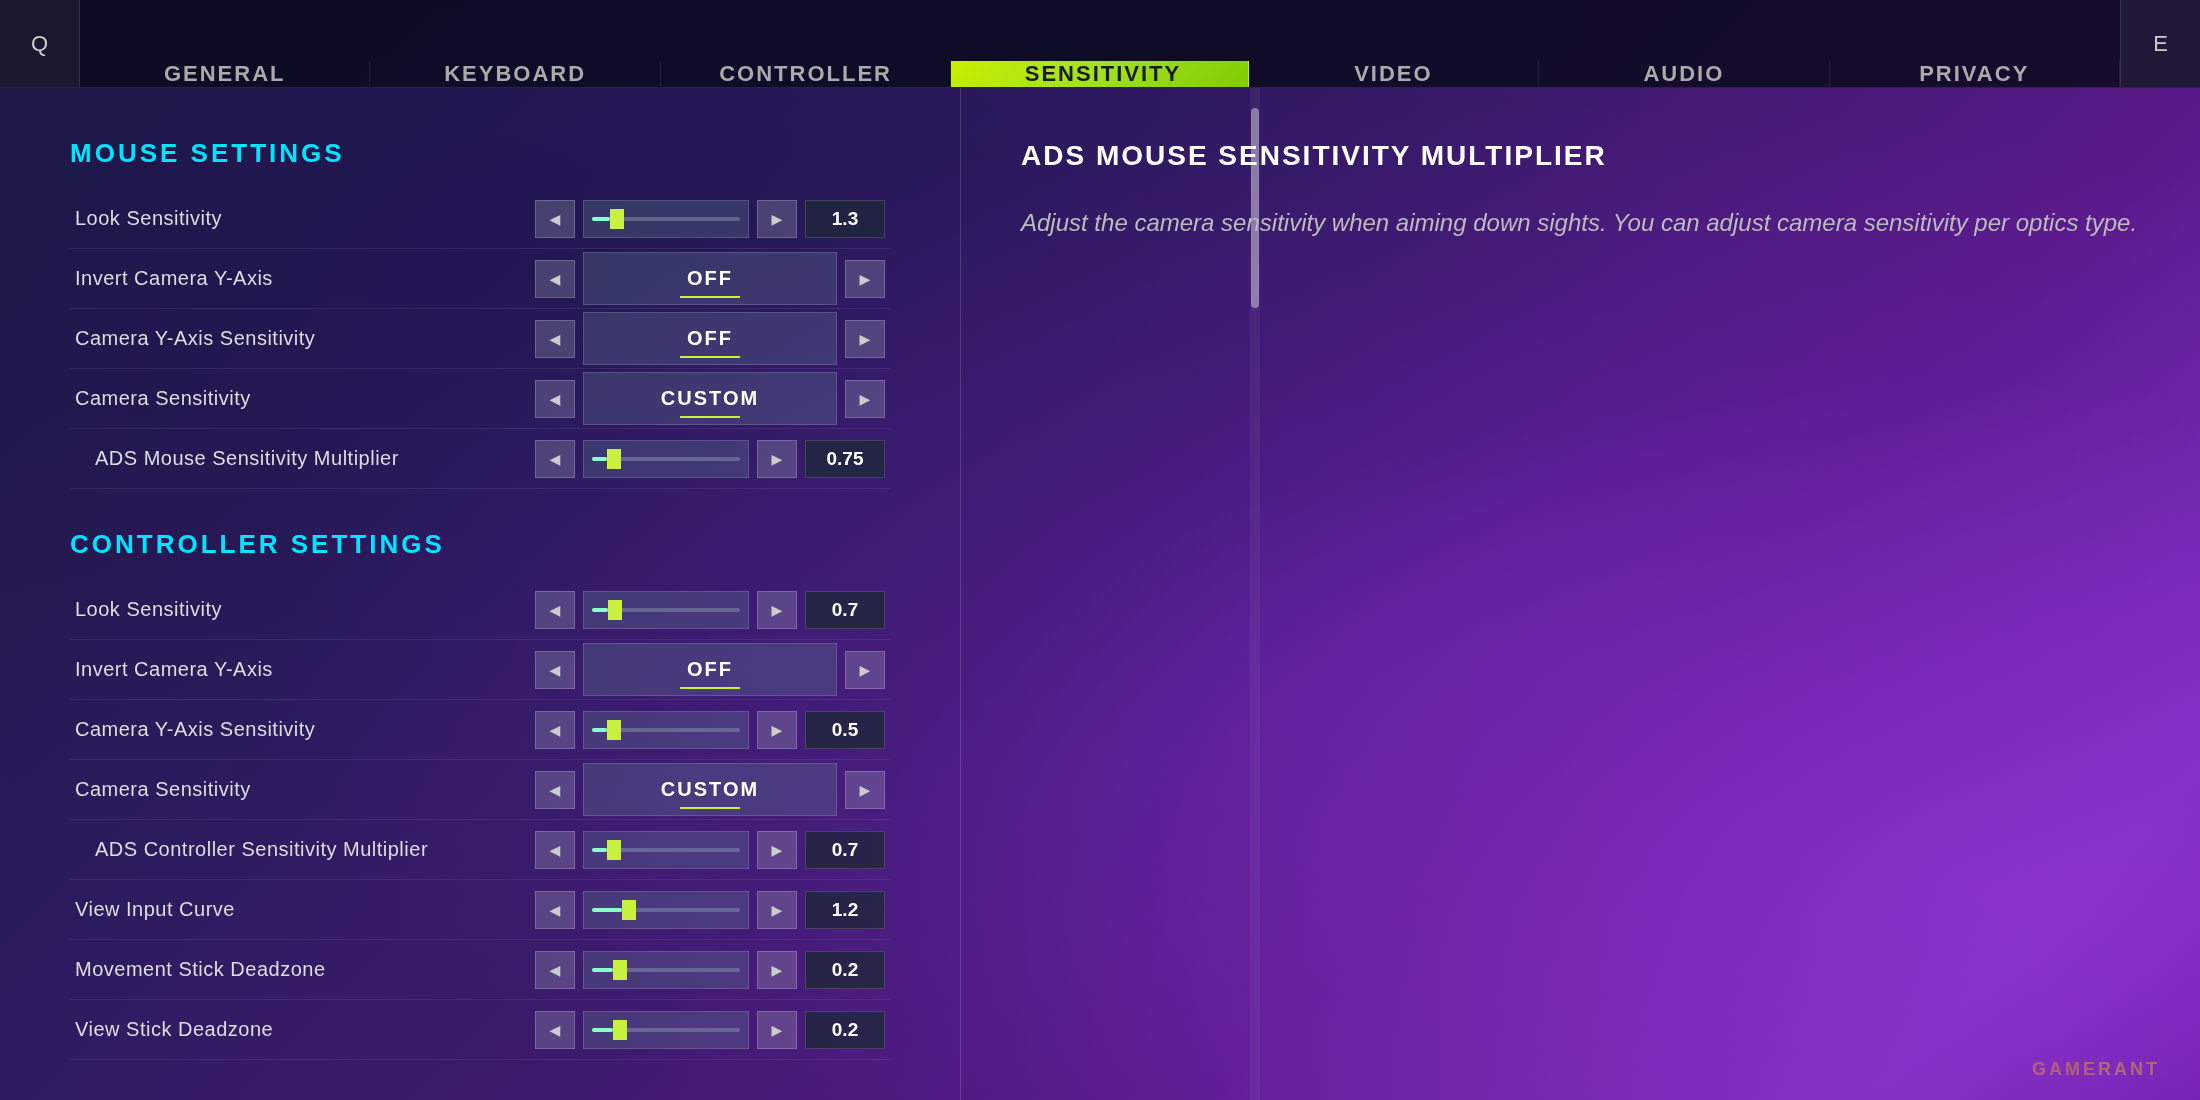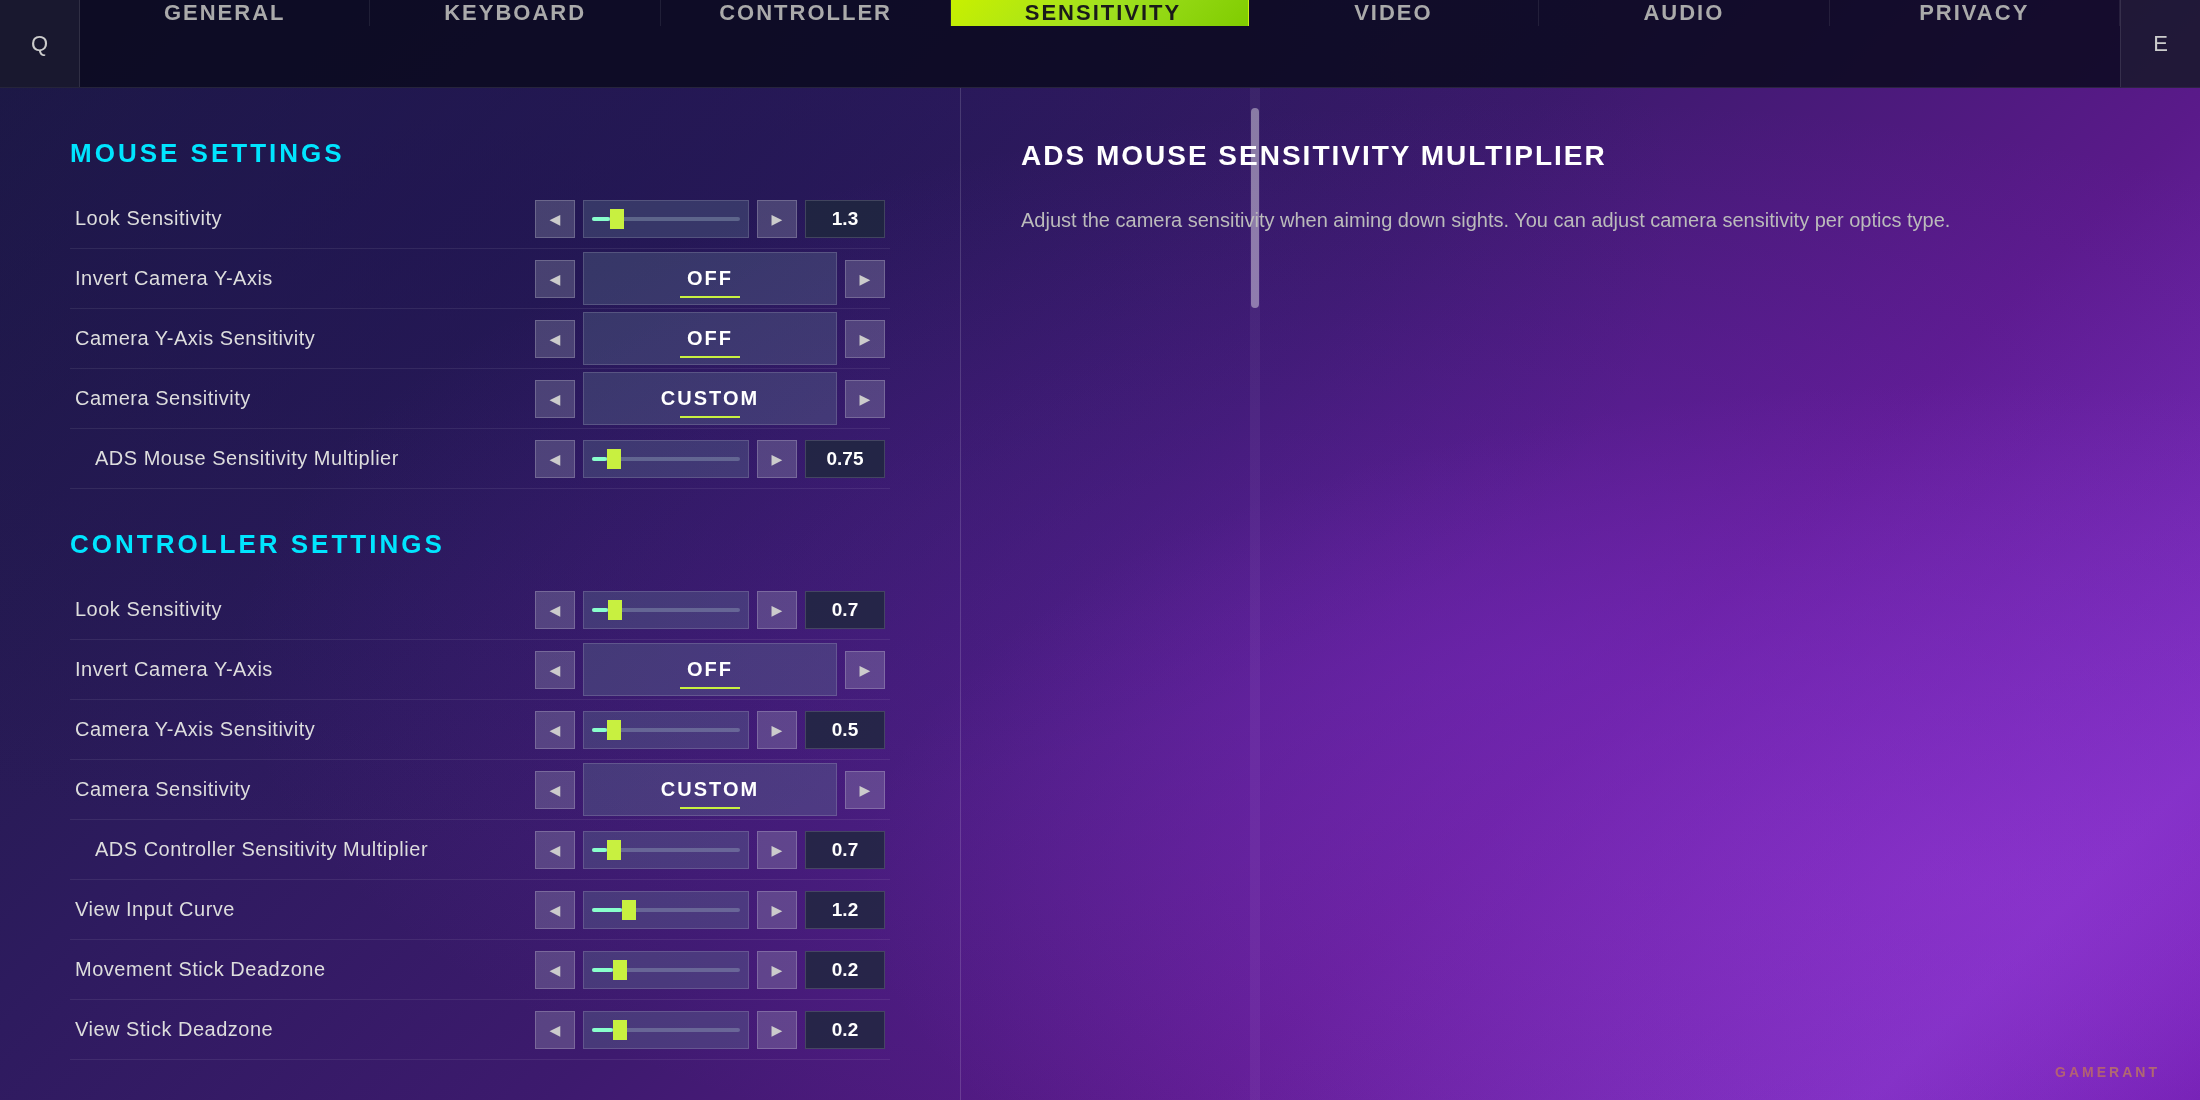--- a/index.html
+++ b/index.html
@@ -42,21 +42,21 @@
       justify-content: center;
       font-size: 22px;
       color: #ccc;
       background: rgba(255,255,255,0.05);
       border-right: 1px solid rgba(255,255,255,0.1);
     }
 
     .nav-tabs {
       display: flex;
       flex: 1;
-      align-items: flex-start;
+      align-items: flex-end;
     }
 
     .nav-tab {
       flex: 1;
       display: flex;
       align-items: center;
       justify-content: center;
       font-size: 22px;
       font-weight: 700;
       letter-spacing: 2px;
@@ -264,31 +264,32 @@
     .info-title {
       font-size: 28px;
       font-weight: 900;
       letter-spacing: 2px;
       color: #fff;
       margin-bottom: 30px;
       line-height: 1.3;
     }
 
     .info-description {
-      font-size: 20px;
+      font-size: 24px;
       color: #bbb;
       line-height: 1.6;
+      font-style: italic;
     }
 
     
     .watermark {
       position: absolute;
       bottom: 20px;
       right: 40px;
-      font-size: 14px;
+      font-size: 18px;
       font-weight: 900;
       letter-spacing: 3px;
       color: rgba(255,255,255,0.25);
       z-index: 10;
     }
 
     .watermark span { color: rgba(255,180,0,0.4); }
 
     .section-gap { height: 30px; }
   </style>

